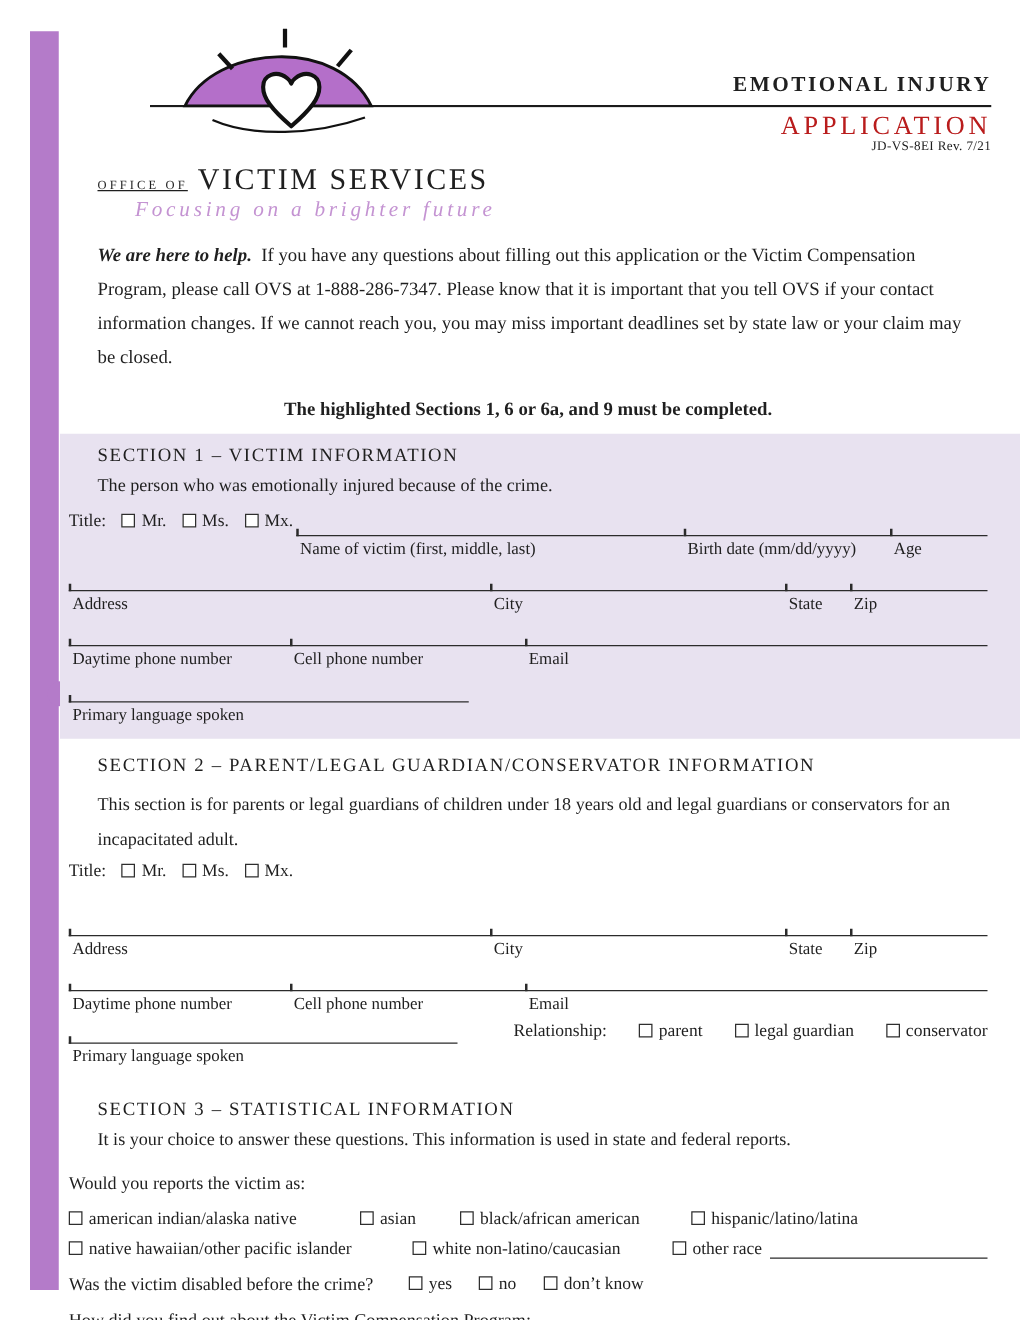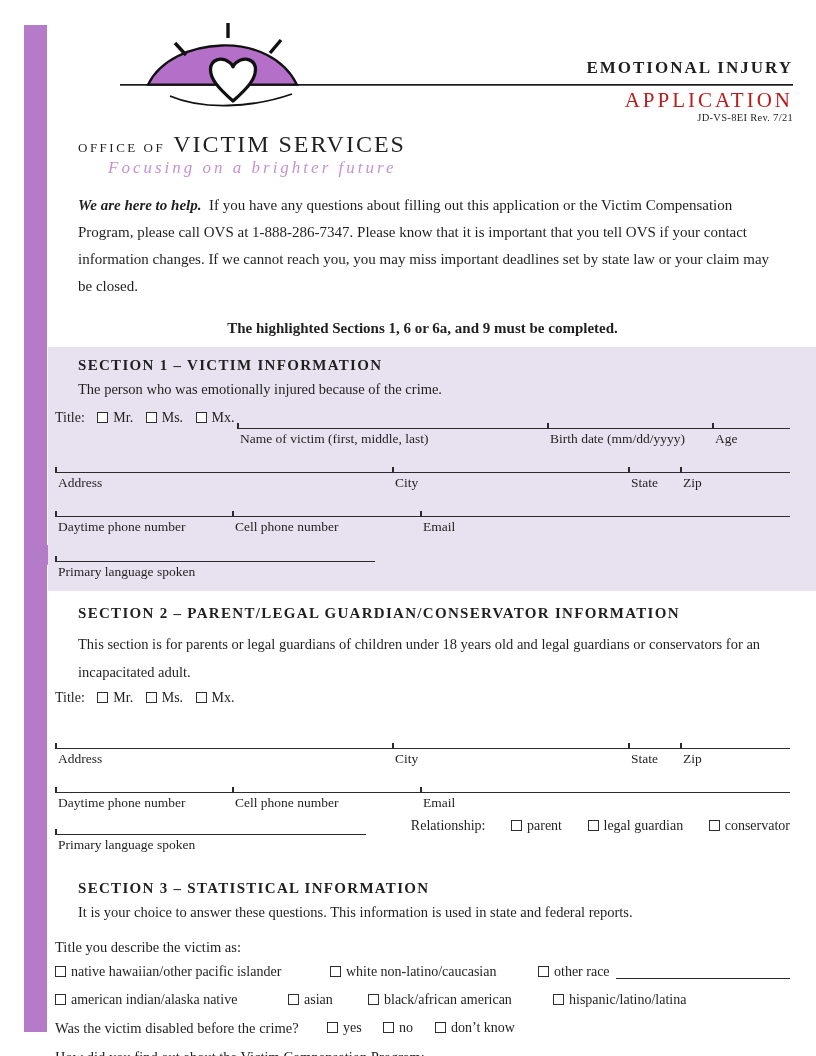--- a/index.html
+++ b/index.html
@@ -17,32 +17,32 @@
   .side-bar{position:absolute;left:24px;top:25px;width:23px;height:1007px;background:var(--accent);}
   .side-bump{position:absolute;left:38px;top:545px;width:20px;height:20px;border-radius:50%;background:var(--accent);}
 
   
   .hdr{position:absolute;left:0;top:0;width:816px;height:190px;}
   .hdr svg{position:absolute;left:0;top:0;}
   .doc-title{position:absolute;right:23px;top:58px;font-weight:bold;font-size:17px;letter-spacing:2px;}
   .doc-subtitle{position:absolute;right:23px;top:88px;font-size:21px;letter-spacing:3px;color:#b91c1c;}
   .form-code{position:absolute;right:23px;top:112px;font-size:10.5px;letter-spacing:.3px;}
   .office-line{position:absolute;left:78px;top:131px;display:flex;align-items:baseline;}
-  .office-prefix{font-size:13px;letter-spacing:2.5px;margin-right:8px;}
+  .office-prefix{font-size:10px;letter-spacing:2.5px;margin-right:8px;text-decoration:underline;}
   .office-name{font-size:24px;letter-spacing:2px;}
   .tagline{position:absolute;left:108px;top:158px;font-style:italic;font-size:17px;letter-spacing:3px;color:var(--script);}
 
   .content{position:absolute;left:55px;top:192px;width:735px;}
 
   .intro{margin-left:23px;width:708px;font-size:15px;line-height:27px;}
   .intro .lead{font-weight:bold;font-style:italic;}
   .note{margin-top:20px;text-align:center;font-weight:bold;font-size:15px;}
 
   
-  .sec-heading{font-weight:bold;font-size:15px;letter-spacing:1.3px;margin-left:23px;}
+  .sec-heading{font-weight:normal;font-size:15px;letter-spacing:1.3px;margin-left:23px;}
   .sec-desc{font-size:14.5px;margin-left:23px;}
   .sec1{margin-left:-7px;margin-right:-26px;padding:10px 26px 10px 7px;background:var(--highlight);margin-top:10px;}
   .sec1 .sec-desc{margin-top:7px;}
   .sec2{margin-top:14px;}
   .sec2 .sec-desc{margin-top:8px;line-height:28px;width:712px;}
   .sec3{margin-top:26px;}
   .sec3 .sec-desc{margin-top:7px;}
 
   
   .field-row{display:flex;margin-top:24px;}
@@ -165,37 +165,37 @@
           <span class="opt"><span class="cb"></span><span>legal guardian</span></span>
           <span class="opt"><span class="cb"></span><span>conservator</span></span>
         </div>
       </div>
     </div>
 
     <div class="sec3">
       <div class="sec-heading">SECTION 3 – STATISTICAL INFORMATION</div>
       <div class="sec-desc">It is your choice to answer these questions.  This information is used in state and federal reports.</div>
 
-      <div class="plain" style="margin-top:18px">Title you describe the victim as:</div>
+      <div class="plain" style="margin-top:18px">Would you reports the victim as:</div>
+
+      <div class="q-row">
+        <span class="opt" style="width:233px"><span class="cb"></span><span>american indian/alaska native</span></span>
+        <span class="opt" style="width:80px"><span class="cb"></span><span>asian</span></span>
+        <span class="opt" style="width:185px"><span class="cb"></span><span>black/african american</span></span>
+        <span class="opt"><span class="cb"></span><span>hispanic/latino/latina</span></span>
+      </div>
 
       <div class="q-row" style="margin-top:8px">
         <span class="opt" style="width:275px"><span class="cb"></span><span>native hawaiian/other pacific islander</span></span>
         <span class="opt" style="width:208px"><span class="cb"></span><span>white non-latino/caucasian</span></span>
         <span class="opt"><span class="cb"></span><span>other race</span></span>
         <span class="fill-line"></span>
       </div>
 
       <div class="q-row">
-        <span class="opt" style="width:233px"><span class="cb"></span><span>american indian/alaska native</span></span>
-        <span class="opt" style="width:80px"><span class="cb"></span><span>asian</span></span>
-        <span class="opt" style="width:185px"><span class="cb"></span><span>black/african american</span></span>
-        <span class="opt"><span class="cb"></span><span>hispanic/latino/latina</span></span>
-      </div>
-
-      <div class="q-row">
         <span class="plain" style="width:272px">Was the victim disabled before the crime?</span>
         <span class="opt" style="width:56px"><span class="cb"></span><span>yes</span></span>
         <span class="opt" style="width:52px"><span class="cb"></span><span>no</span></span>
         <span class="opt"><span class="cb"></span><span>don’t know</span></span>
       </div>
 
       <div class="q-row">
         <span class="plain">How did you find out about the Victim Compensation Program:</span>
         <span class="fill-line"></span>
       </div>

